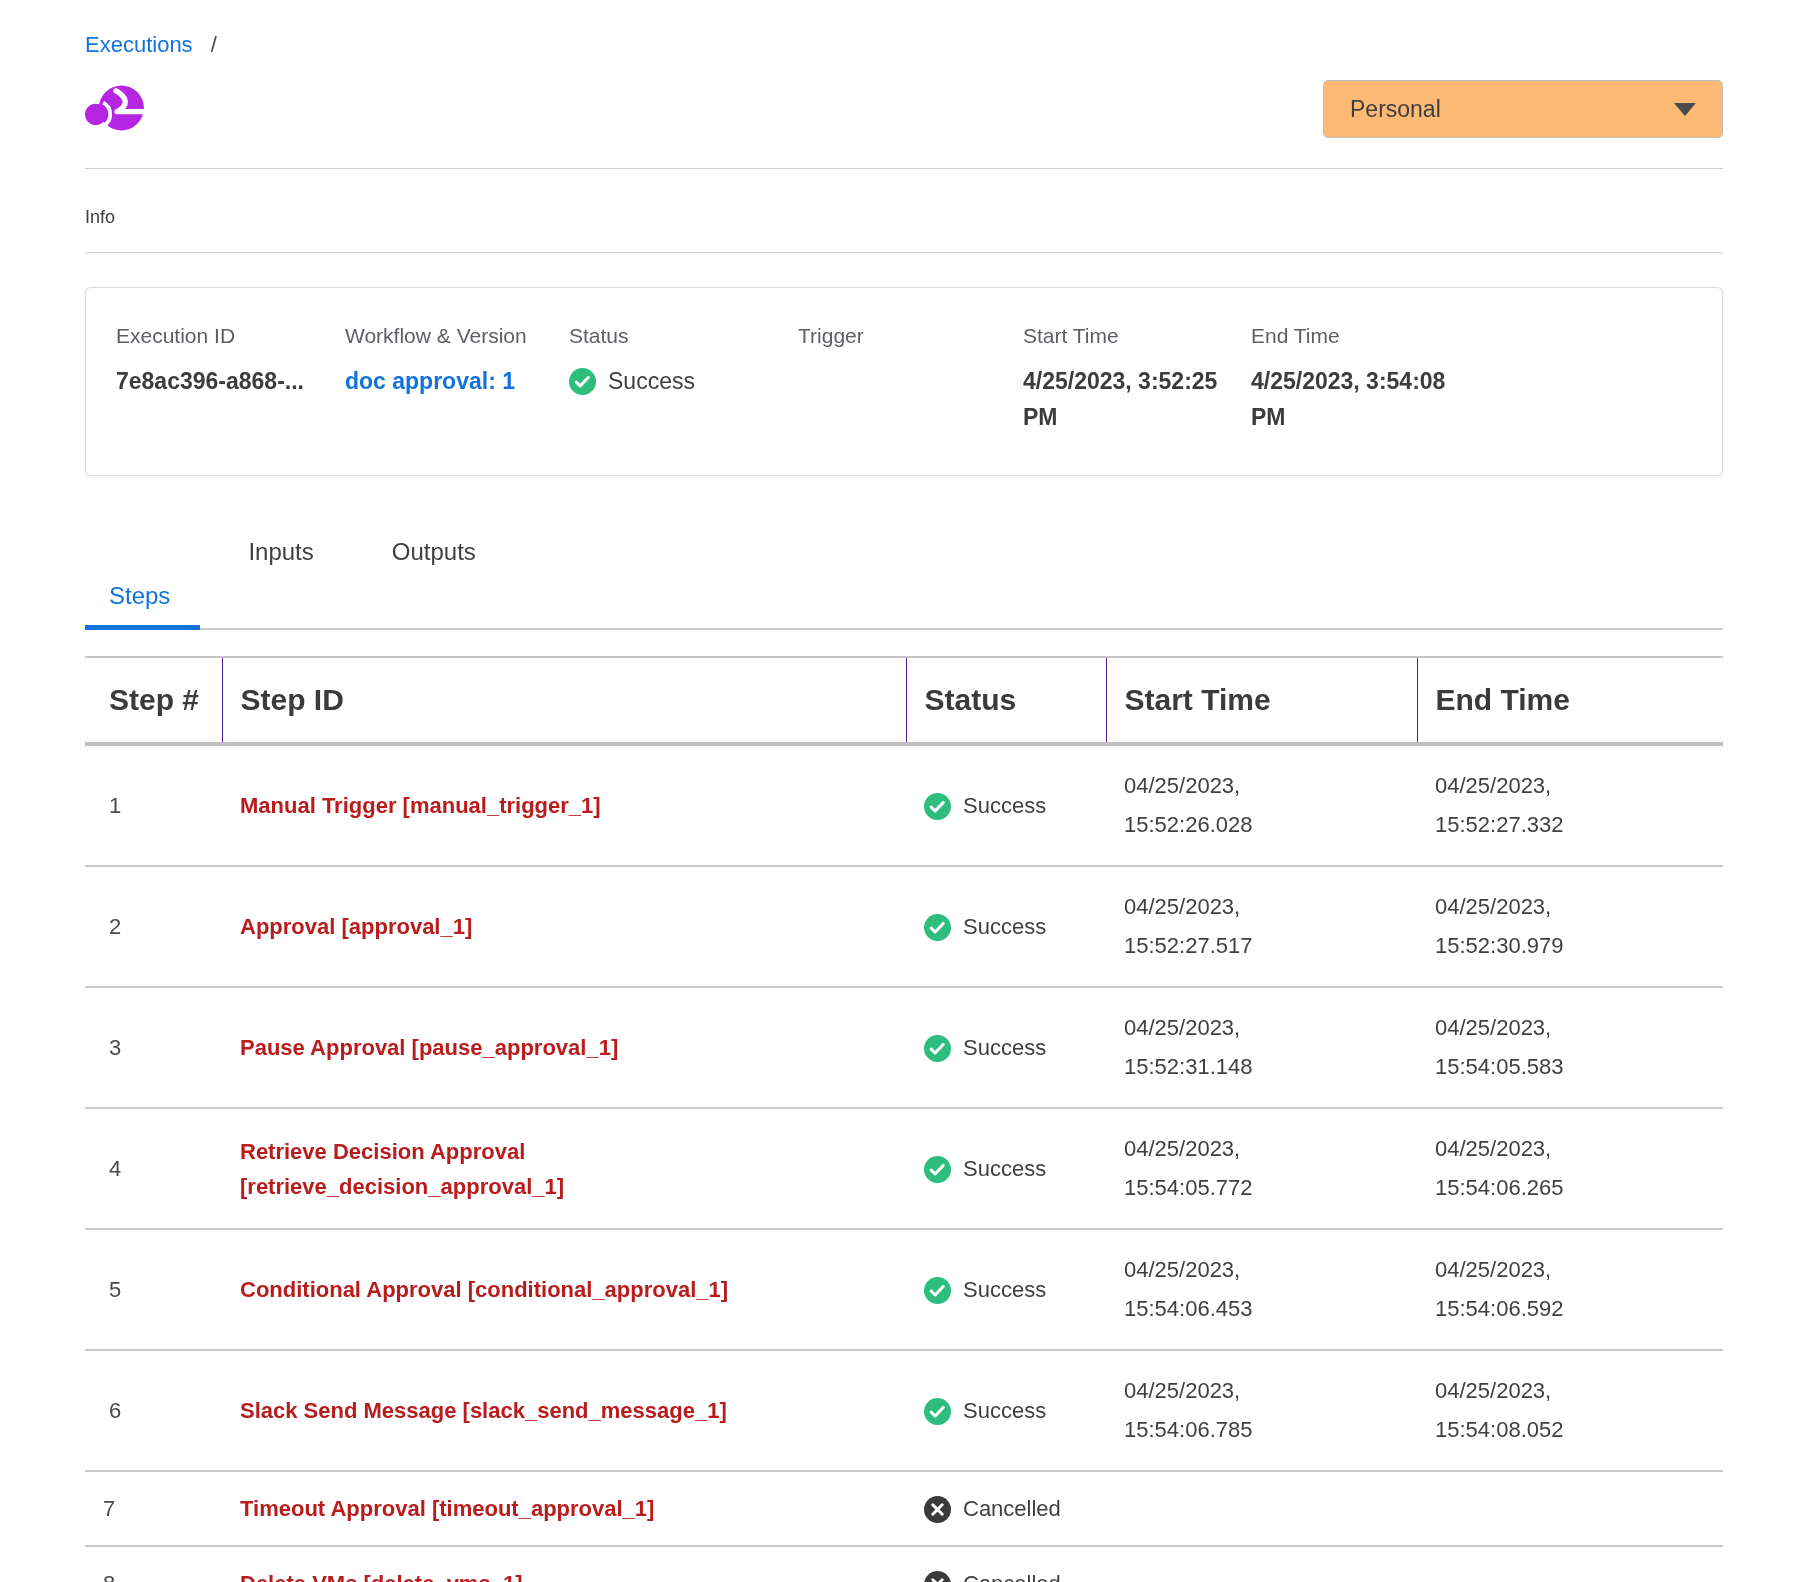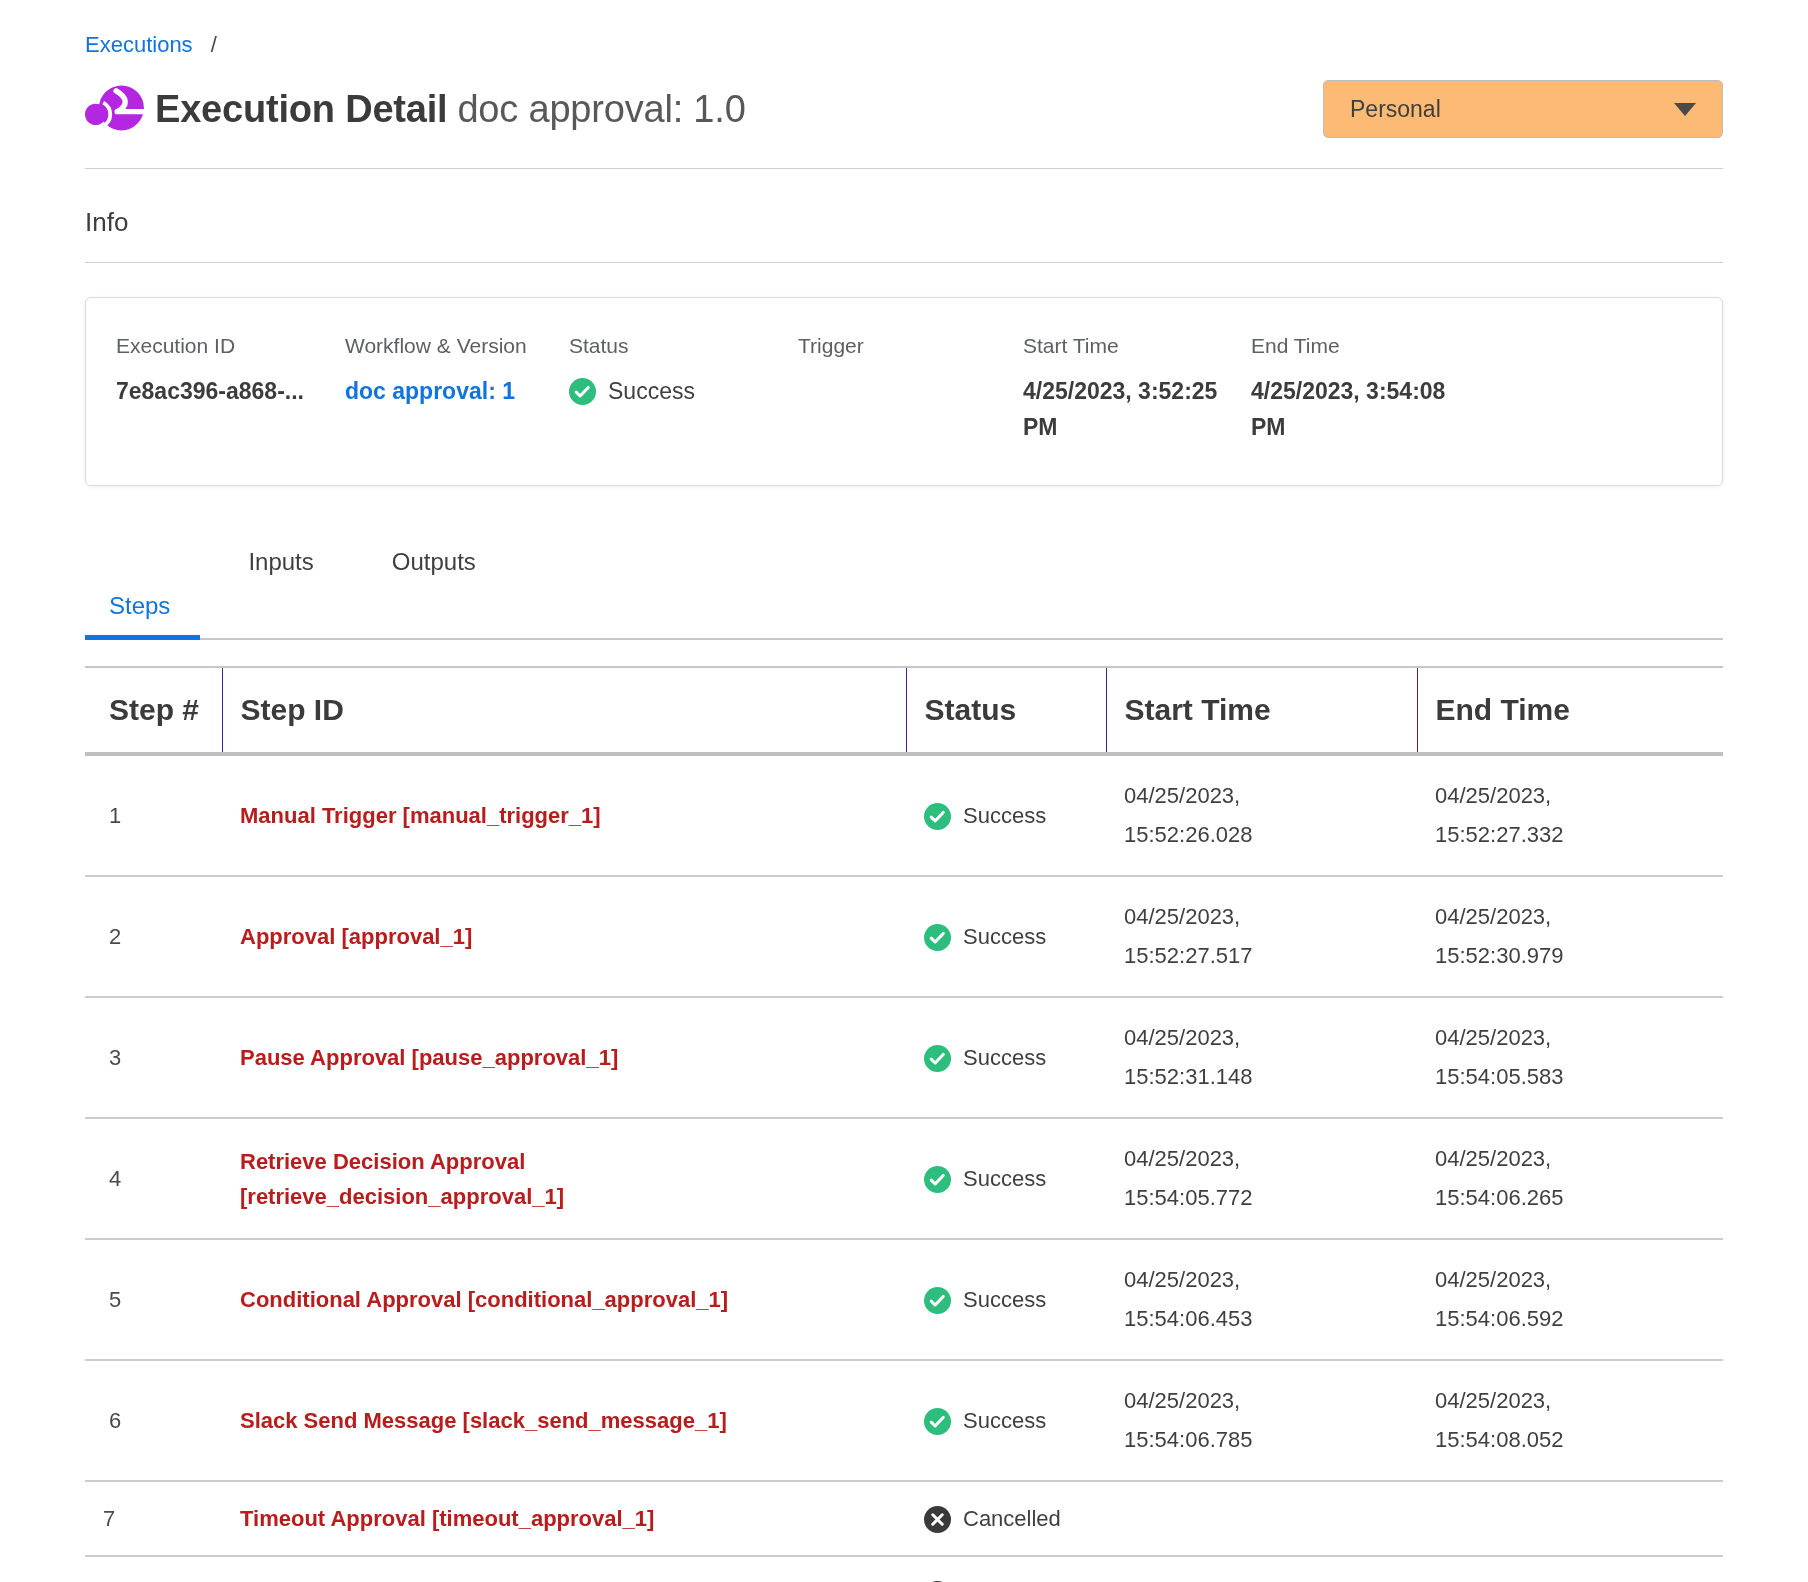--- a/index.html
+++ b/index.html
@@ -31,21 +31,21 @@
     font-family: inherit; font-size: 23px; color: #3f3f3f; cursor: pointer;
   }
   .caret {
     width: 0; height: 0; border-left: 11px solid transparent;
     border-right: 11px solid transparent; border-top: 13px solid #4a4a4a;
   }
 
   .rule { border: none; border-top: 1px solid #cfcfcf; margin-top: 30px; }
 
   
-  .section-title { font-size: 26px; font-weight: 500; color: #3d3d3d; margin-top: 38px; }
+  .section-title { font-size: 18px; font-weight: 500; color: #3d3d3d; margin-top: 38px; }
   .section-title + .rule { margin-top: 24px; }
 
   .info-card {
     margin-top: 34px;
     border: 1px solid #dcdcdc; border-radius: 6px;
     box-shadow: 0 1px 4px rgba(0,0,0,0.07);
     padding: 36px 30px 40px 30px;
     display: grid;
     grid-template-columns: 229px 224px 229px 225px 228px 1fr;
     background: #fff;
@@ -113,21 +113,20 @@
     <div class="title-left">
       <span class="app-icon">
         <svg viewBox="0 0 56 52" width="60" height="58" aria-hidden="true">
           <circle cx="34" cy="25" r="21" fill="#b426e2"></circle>
           <circle cx="10" cy="31" r="10" fill="#b426e2"></circle>
           <path d="M 17 20 A 12.5 12.5 0 0 1 17 42" stroke="#ffffff" stroke-width="3.5" fill="none"></path>
           <path d="M 29 9 C 40 15 40 23 31 28" stroke="#ffffff" stroke-width="5" fill="none" stroke-linecap="round"></path>
           <line x1="30" y1="28.5" x2="55" y2="28.5" stroke="#ffffff" stroke-width="5" stroke-linecap="round"></line>
         </svg>
       </span>
-      <h1 class="page-title"><span class="title-main">Execution Detail</span><span class="title-sub">doc approval: 1.0</span></h1>
     </div>
     <button class="scope-select">
       <span>Personal</span>
       <span class="caret"></span>
     </button>
   </header>
 
   <hr class="rule">
 
   <h2 class="section-title">Info</h2>

